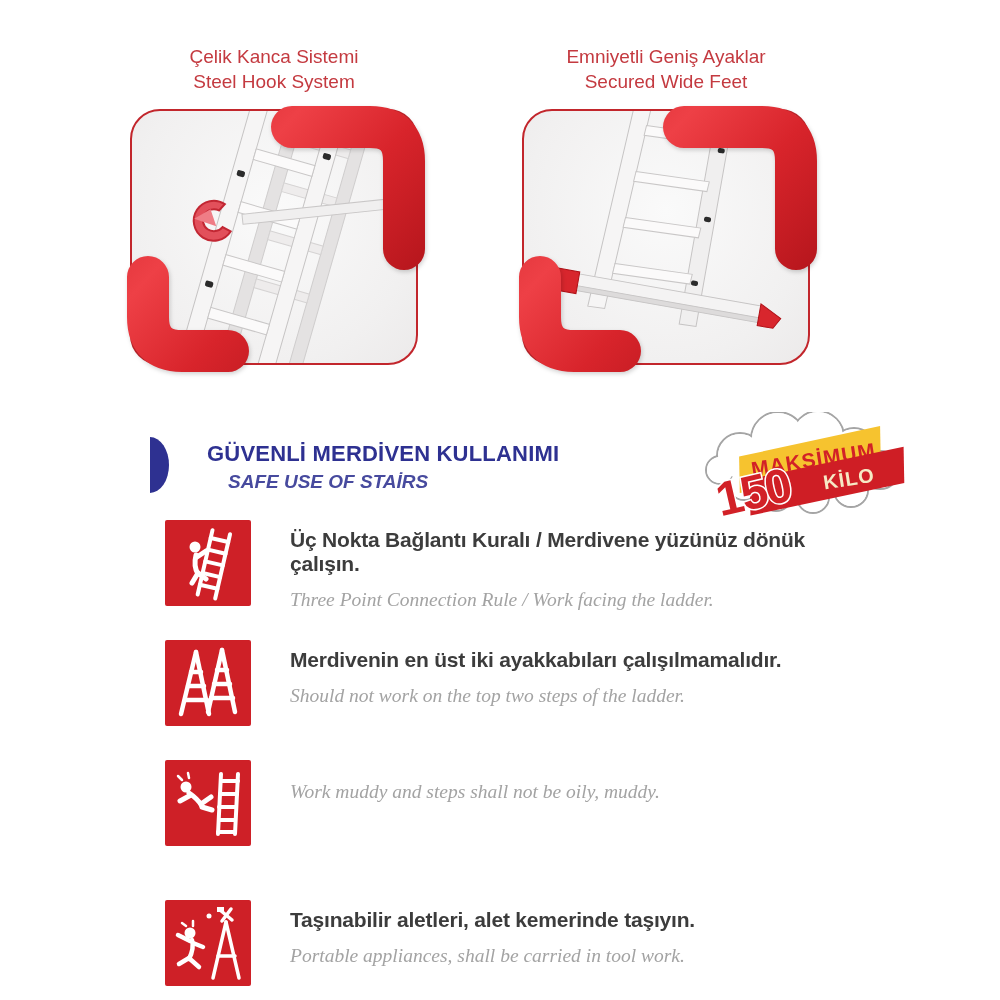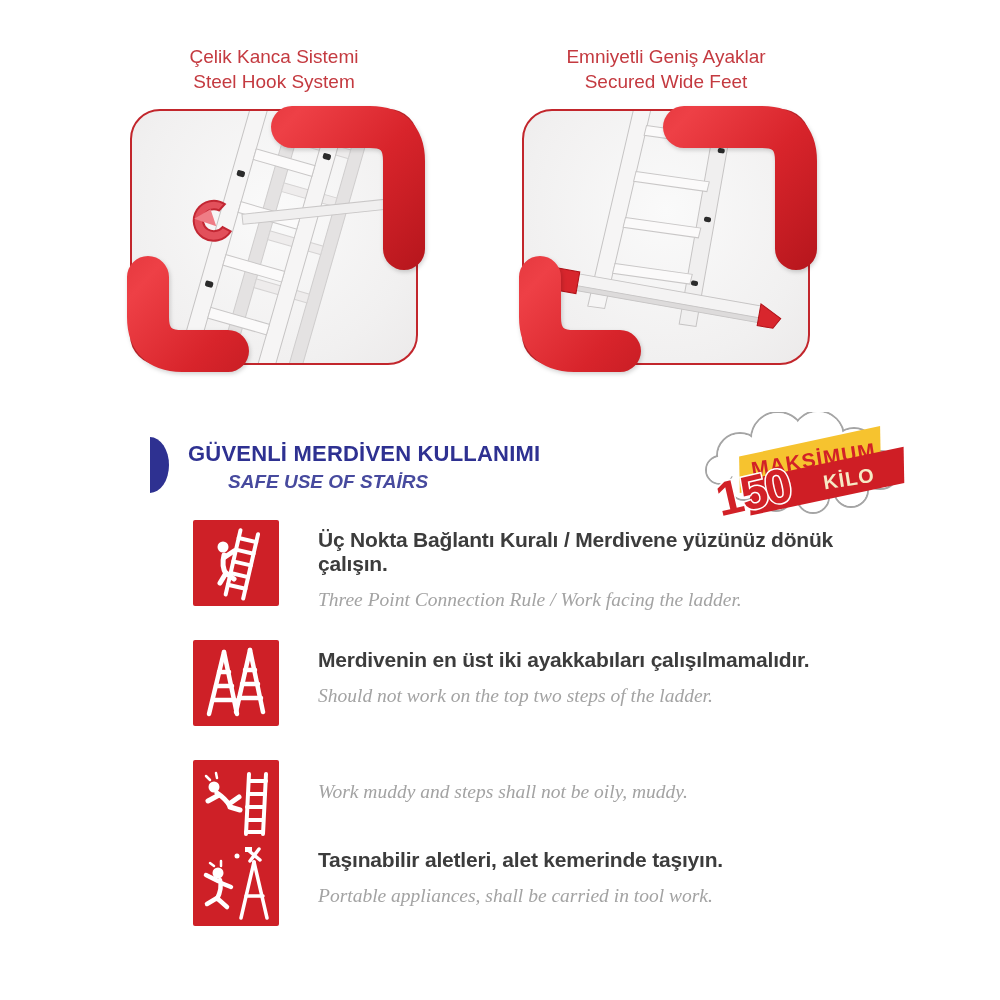--- a/index.html
+++ b/index.html
@@ -20,34 +20,34 @@
   .frame-right{left:522px;top:109px;}
   .frame .photo{position:absolute;left:0;top:0;width:100%;height:100%;border-radius:28px;overflow:hidden;}
   .frame .photo svg{display:block;}
   .brackets{position:absolute;left:-26px;top:-26px;width:340px;height:308px;pointer-events:none;
             filter:drop-shadow(1px 2px 2px rgba(0,0,0,.18));}
 
   
   .half-dot{position:absolute;left:150px;top:437px;width:19px;height:56px;background:#2e3191;
             border-radius:0 100% 100% 0 / 0 50% 50% 0;}
   .sec-header{position:absolute;left:188px;top:441px;}
-  .sec-header .tr{color:#2e3191;font-size:22px;font-weight:bold;letter-spacing:.2px;}
+  .sec-header .tr{color:#2e3191;font-size:22px;font-weight:bold;letter-spacing:.2px;margin-left:19px;}
   .sec-header .en{color:#474a9e;font-size:19px;font-weight:bold;font-style:italic;margin-top:4px;margin-left:40px;}
 
   
   .badge{position:absolute;left:688px;top:412px;width:248px;height:108px;}
 
   
-  .rule{position:absolute;left:165px;width:700px;height:100px;margin-left:28px;}
+  .rule{position:absolute;left:165px;width:700px;height:100px;}
   .rule .iconbox{position:absolute;left:0;top:0;width:86px;height:86px;background:#ce2027;
                  border-radius:2px;}
   .rule .texts{position:absolute;left:125px;top:8px;}
   .rule .tr{color:#3c3c3c;font-size:21px;font-weight:bold;letter-spacing:-.2px;}
   .rule .en{color:#a3a3a3;font-size:19.5px;font-style:italic;margin-top:13px;font-family:Liberation Serif, serif;}
-  .rule1{top:520px;} .rule2{top:640px;} .rule3{top:760px;} .rule4{top:840px;padding-left:19px;}
+  .rule1{top:520px;} .rule2{top:640px;} .rule3{top:760px;} .rule4{top:900px;padding-left:19px;}
 </style>
 </head>
 <body>
 
 <div class="page">
 
   <div class="caption caption-right">
     <div>Emniyetli Geniş Ayaklar</div>
     <div>Secured Wide Feet</div>
   </div>

